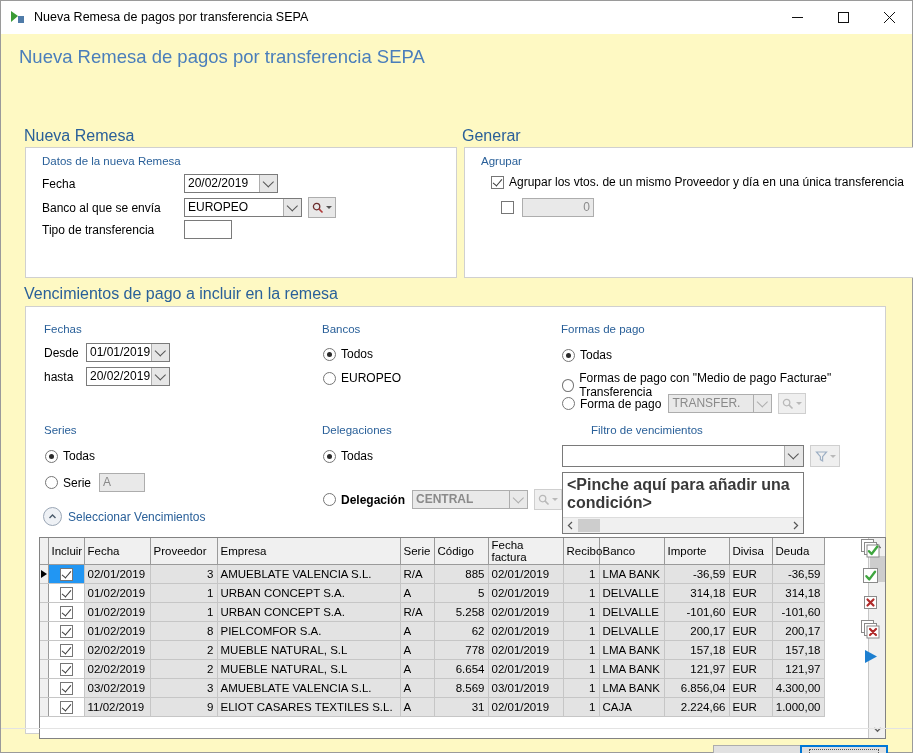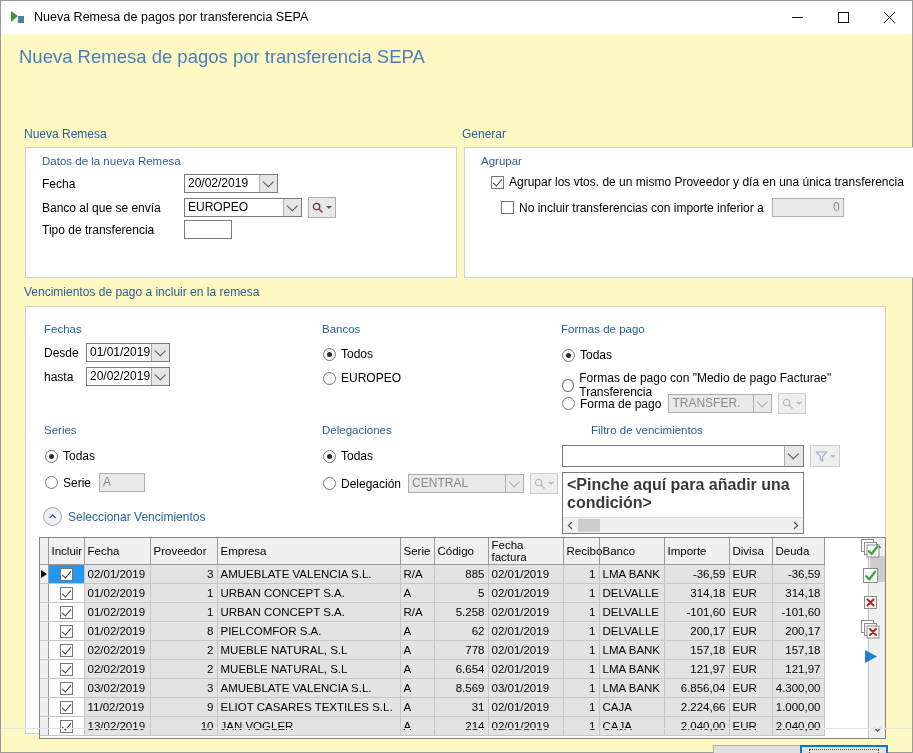--- a/index.html
+++ b/index.html
@@ -19,21 +19,21 @@
   .app-icon .sq{position:absolute;left:8px;top:7px;width:6px;height:7px;background:#4f7ba8;}
   .title-text{font-size:12.5px;color:#000;letter-spacing:0;}
   .winbtns{position:absolute;right:0;top:0;height:32px;display:flex;}
   .winbtn{width:46px;height:32px;display:flex;align-items:center;justify-content:center;}
   .winbtn svg{display:block;}
 
   
   .content{position:relative;padding:0 14px;}
   .page-title{color:#4a7ebb;font-size:18.5px;padding:12px 4px 4px 4px;font-weight:400;}
 
-  .section-label{color:#2a6099;font-size:12px;margin:0 0 2px 4px;}
+  .section-label{color:#2a6099;font-size:16px;margin:0 0 2px 4px;}
   .group{border:1px solid #d0d0d0;background:#fff;box-sizing:border-box;position:relative;}
   .group-title{color:#2a6099;font-size:11.5px;position:absolute;}
 
   .lbl{font-size:12px;color:#000;}
 
   
   .field{box-sizing:border-box;border:1px solid #7a7a7a;height:19px;background:#fff;display:inline-flex;align-items:center;vertical-align:middle;}
   .field .val{padding:0 3px;font-size:12px;white-space:nowrap;overflow:hidden;line-height:17px;}
   .field .drop{width:17px;height:17px;border-left:1px solid #adadad;background:#e6e6e6;display:flex;align-items:center;justify-content:center;margin-left:auto;flex:none;}
   .field.disabled{background:#e9e9e9;border-color:#adadad;color:#8a8a8a;}
@@ -182,21 +182,20 @@
     <div class="group" style="position:absolute;left:463px;top:113px;width:480px;height:131px;">
       <div class="group-title" style="left:16px;top:7px;">Agrupar</div>
 
       <div class="row" style="position:absolute;left:26px;top:27px;">
         <span class="cb on"></span>
         <span class="lbl" style="margin-left:5px;">Agrupar los vtos. de un mismo Proveedor y día en una única transferencia</span>
       </div>
 
       <div class="row" style="position:absolute;left:36px;top:50px;">
         <span class="cb"></span>
-        <span class="lbl" style="margin-left:5px;">No incluir transferencias con importe inferior a</span>
         <span class="field disabled" style="width:72px;margin-left:8px;justify-content:flex-end;">
           <span class="val" style="text-align:right;">0</span>
         </span>
       </div>
     </div>
 
     <div style="position:absolute;left:19px;top:251px;" class="section-label">Vencimientos de pago a incluir en la remesa</div>
 
     <div class="group" style="position:absolute;left:24px;top:272px;width:861px;height:428px;">
 
@@ -241,21 +240,21 @@
       <div class="row" style="position:absolute;left:297px;top:64px;">
         <span class="rd"></span>
         <span class="lbl" style="margin-left:5px;">EUROPEO</span>
       </div>
 
       <div class="group-title" style="left:296px;top:117px;">Delegaciones</div>
       <div class="row" style="position:absolute;left:297px;top:142px;">
         <span class="rd on"></span>
         <span class="lbl" style="margin-left:5px;">Todas</span>
       </div>
-      <div class="row" style="position:absolute;left:297px;top:166px;">
+      <div class="row" style="position:absolute;left:297px;top:182px;font-weight:bold;">
         <span class="rd"></span>
         <span class="lbl" style="margin-left:5px;">Delegación</span>
         <span class="field disabled" style="width:116px;margin-left:7px;">
           <span class="val">CENTRAL</span>
           <span class="drop">
               <i class="chev"></i>
             </span>
         </span>
         <span class="sqbtn dis" style="margin-left:6px;">
           <svg width="12" height="12" viewBox="0 0 12 12">
@@ -485,35 +484,20 @@
               <td>ELIOT CASARES TEXTILES S.L.</td>
               <td>A</td>
               <td class="num">31</td>
               <td>02/01/2019</td>
               <td class="num">1</td>
               <td>CAJA</td>
               <td class="num">2.224,66</td>
               <td>EUR</td>
               <td class="num">1.000,00</td>
             </tr>
-            <tr>
-              <td class="ind"></td>
-              <td class="chk"><span class="cb on"></span></td>
-              <td>13/02/2019</td>
-              <td class="num">10</td>
-              <td>JAN VOGLER</td>
-              <td>A</td>
-              <td class="num">214</td>
-              <td>02/01/2019</td>
-              <td class="num">1</td>
-              <td>CAJA</td>
-              <td class="num">2.040,00</td>
-              <td>EUR</td>
-              <td class="num">2.040,00</td>
-            </tr>
           </tbody>
       </table>
 
       <div class="gridscroll">
         <div class="sb-arrow">
           <svg width="9" height="9" viewBox="0 0 9 9">
               <path d="M1.4 6 L4.5 2.8 L7.6 6" fill="none" stroke="#606060" stroke-width="1.3"></path>
             </svg>
         </div>
         <div class="sb-thumb"></div>

